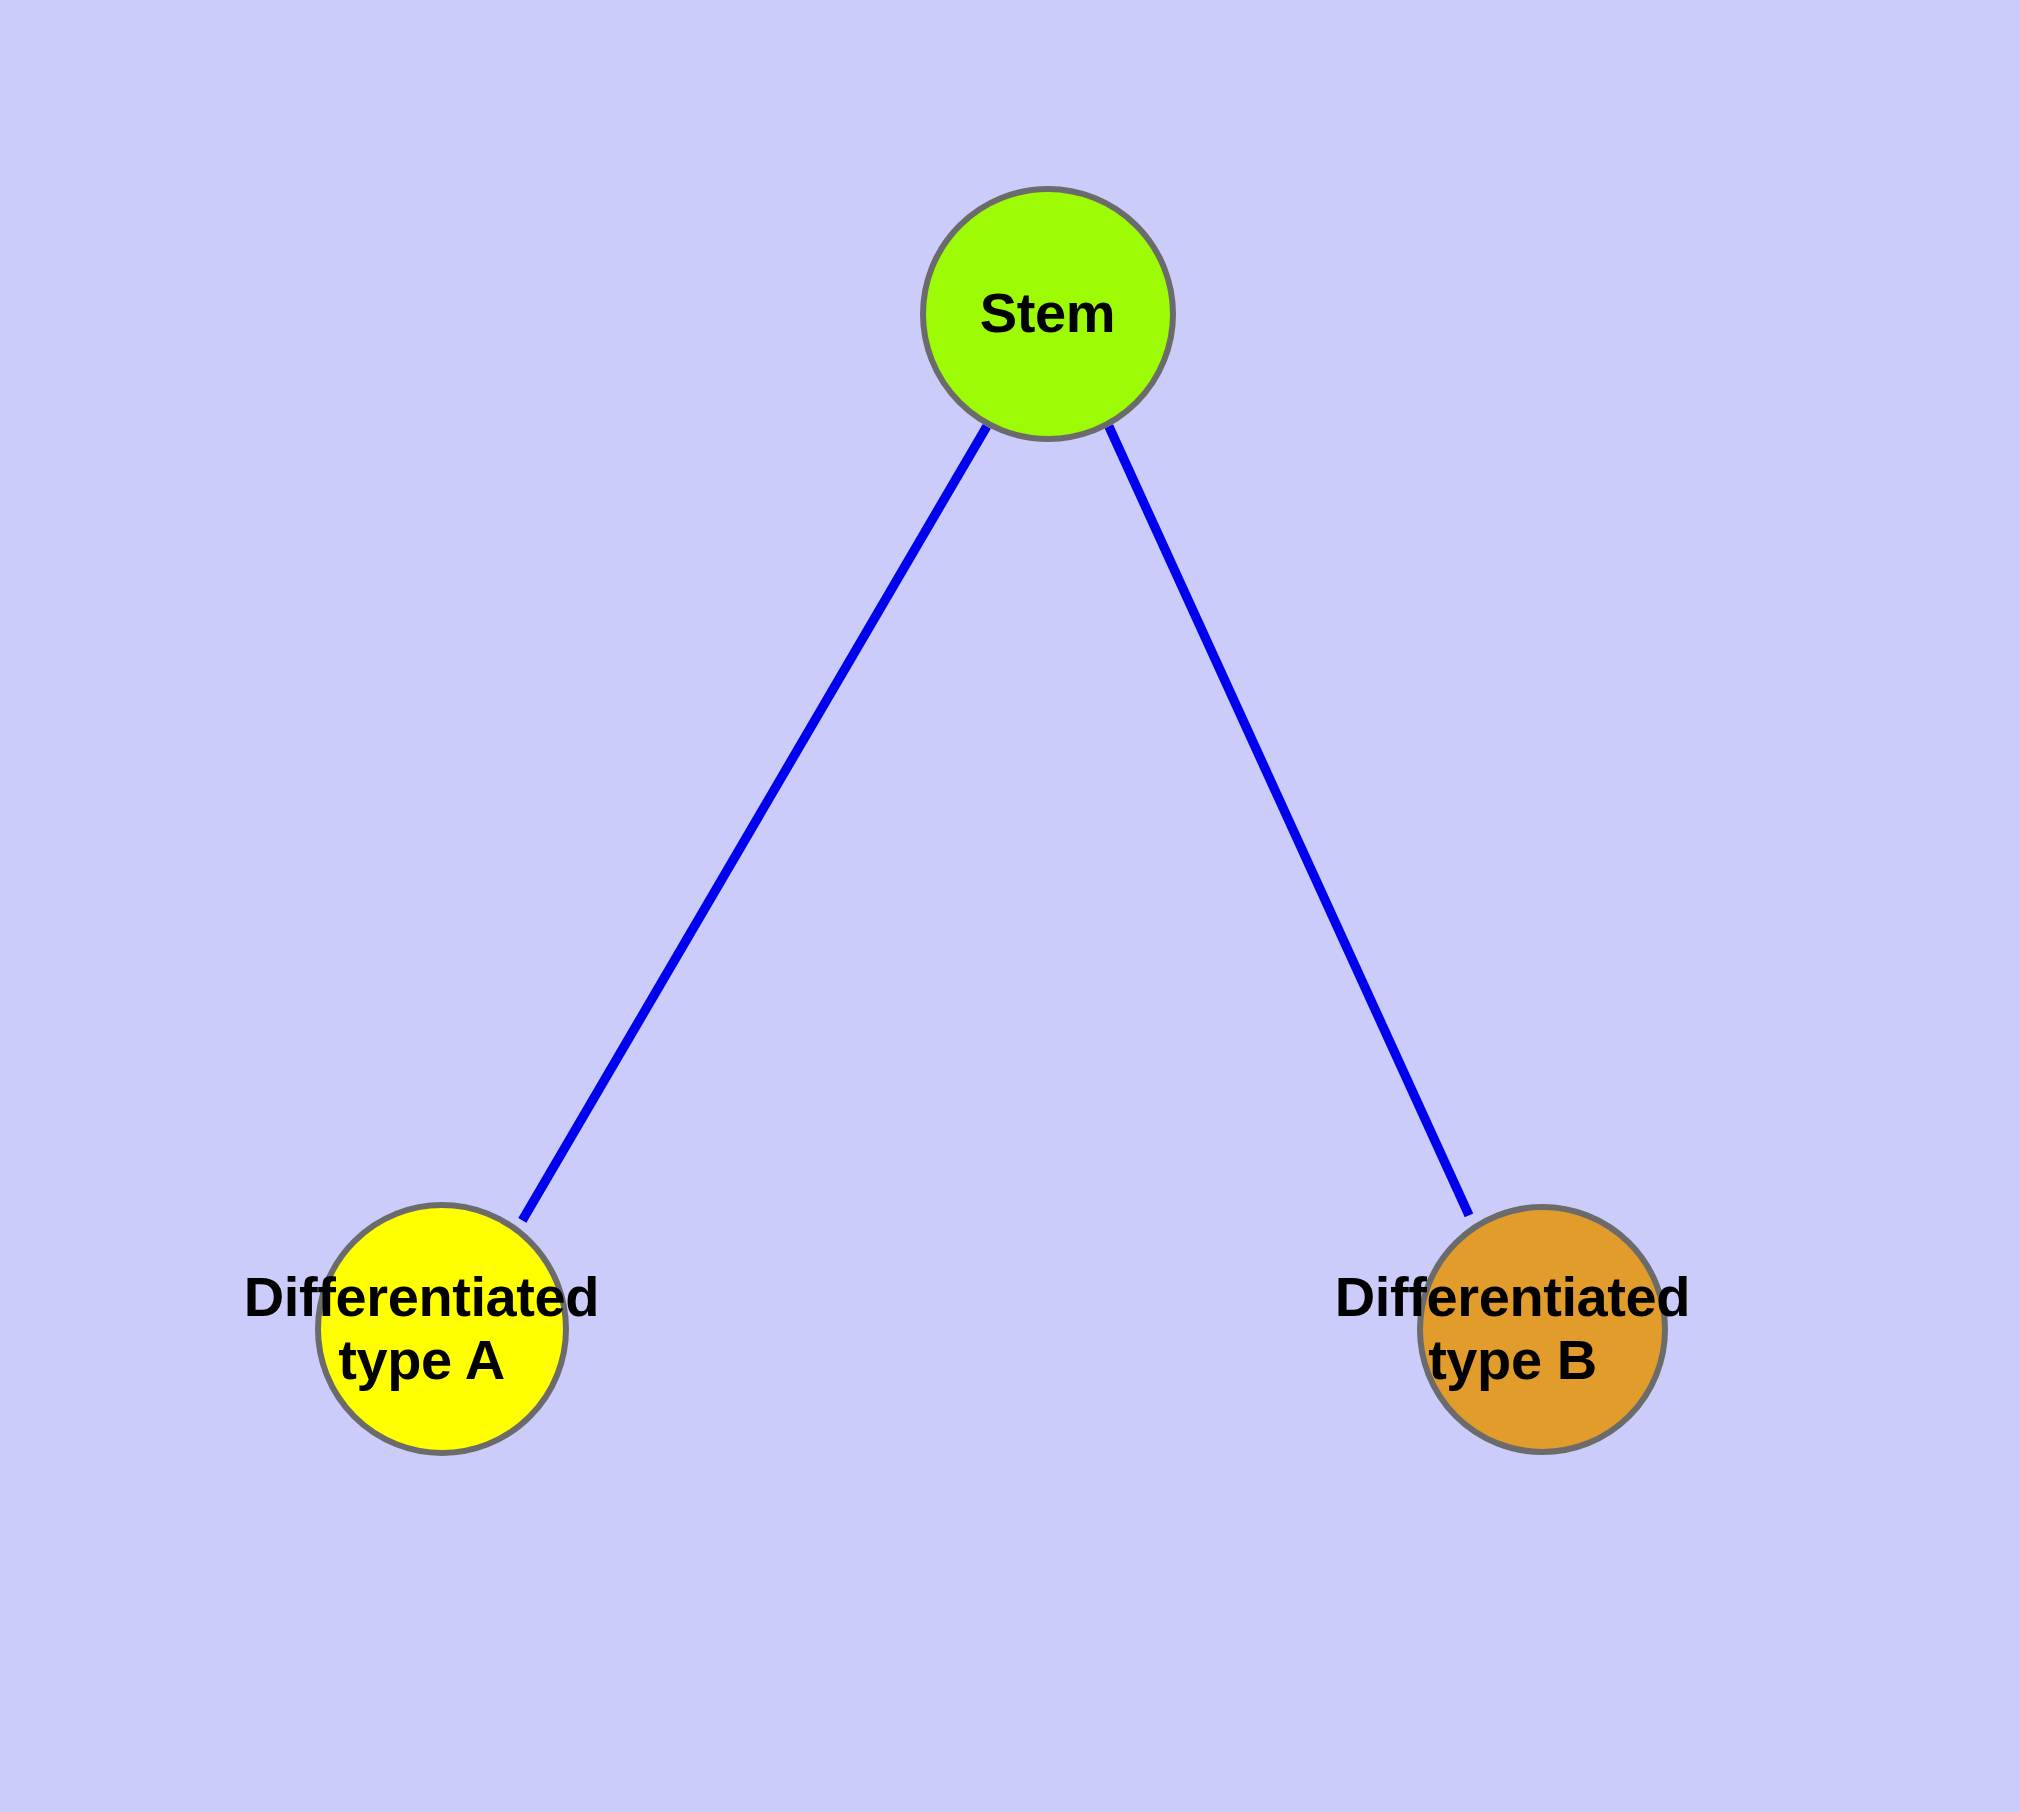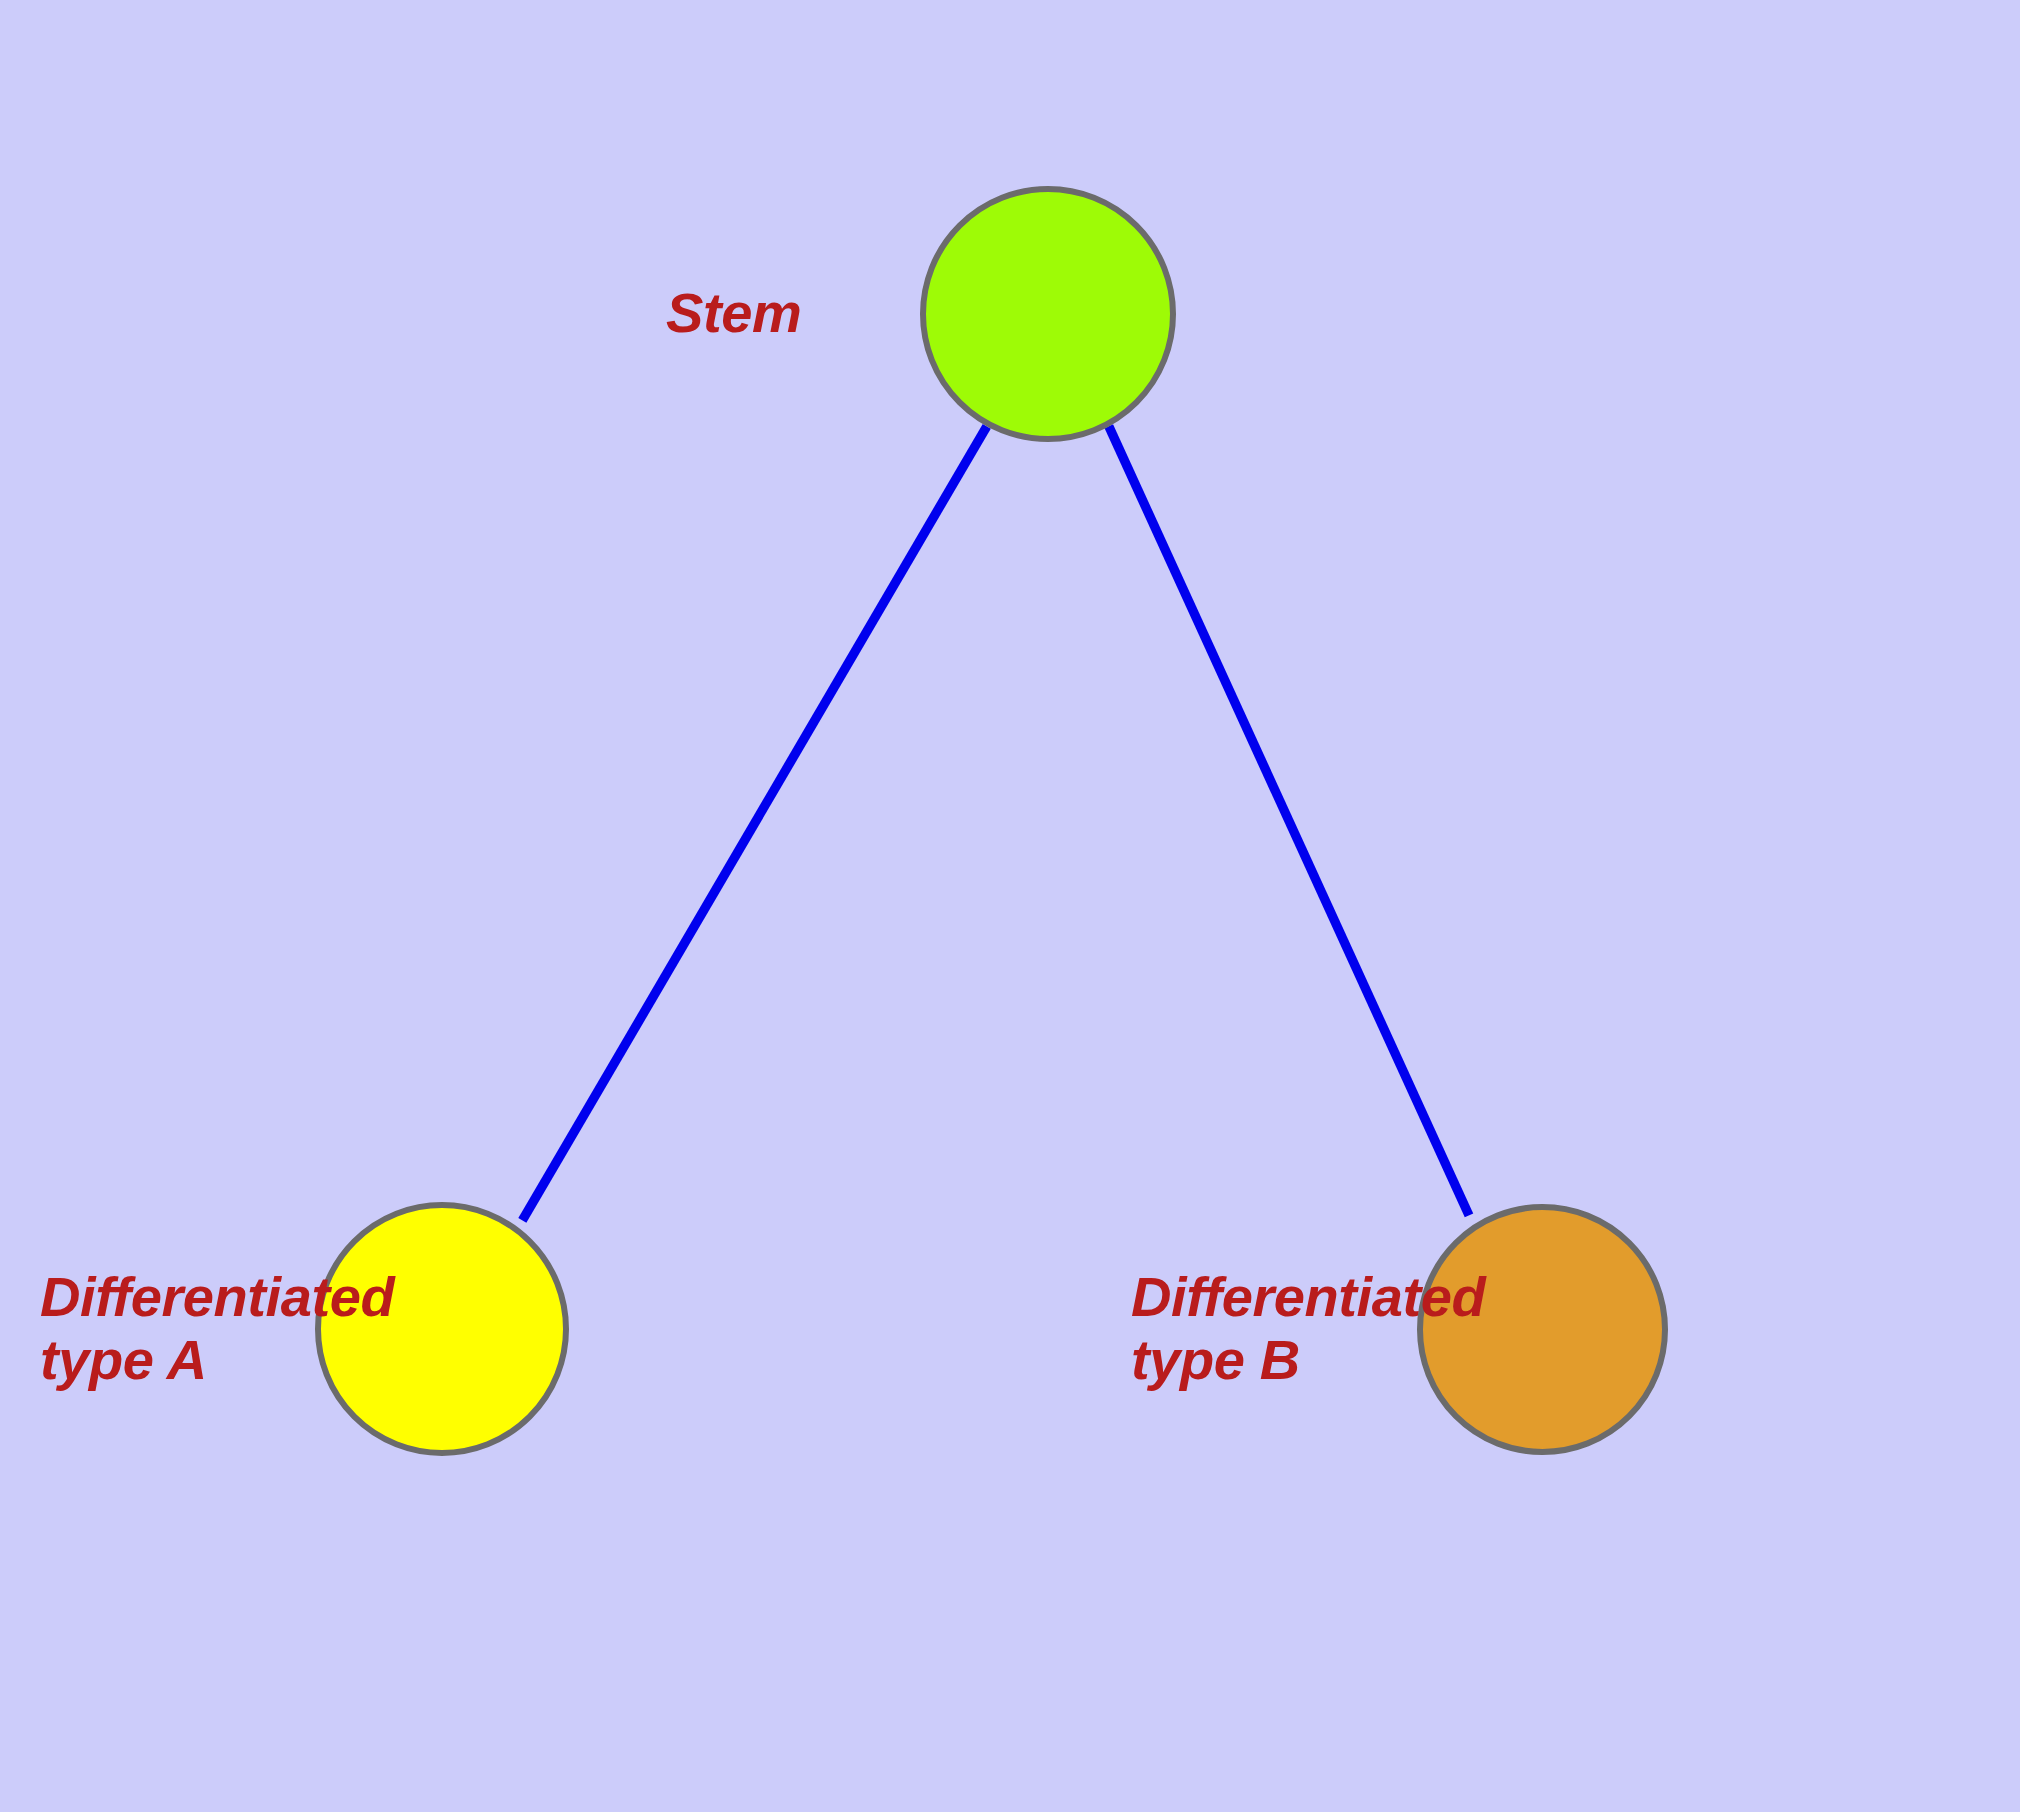--- a/index.html
+++ b/index.html
@@ -34,28 +34,28 @@
     height: 1812px;
   }
   .node {
     position: absolute;
     border-radius: 50%;
     box-sizing: border-box;
     border: 6px solid #6b6b6b;
   }
   .node-label {
     position: absolute;
-    color: #b91c1c;
+    text-align: center;
+    color: #000000;
     font-weight: bold;
     font-family: "Liberation Sans", sans-serif;
     line-height: 1.12;
     white-space: pre;
     pointer-events: none;
     letter-spacing: -0.4px;
-    font-style: italic;
   }
 </style>
 </head>
 <body>
 
 <div id="graph-canvas" style="background: rgb(204, 204, 250); width: 2021px; height: 1812px;">
 
   <svg id="edge-layer" viewBox="0 0 2384 2138">
     <line x1="1164" y1="503" x2="616" y2="1440" stroke="#0000ee" stroke-width="11" stroke-linecap="butt"></line>
     <line x1="1308" y1="503" x2="1733" y2="1434" stroke="#0000ee" stroke-width="11" stroke-linecap="butt"></line>

